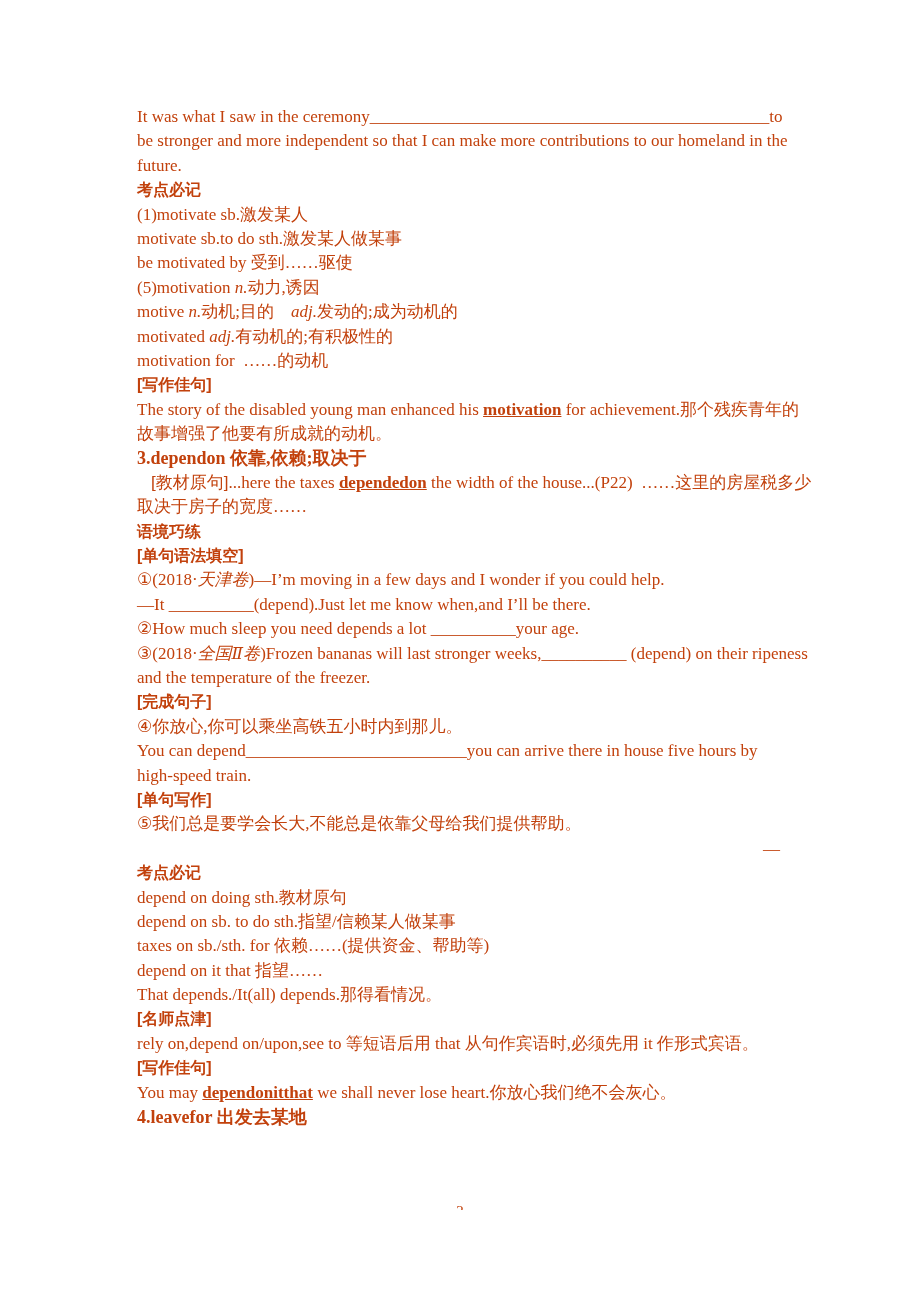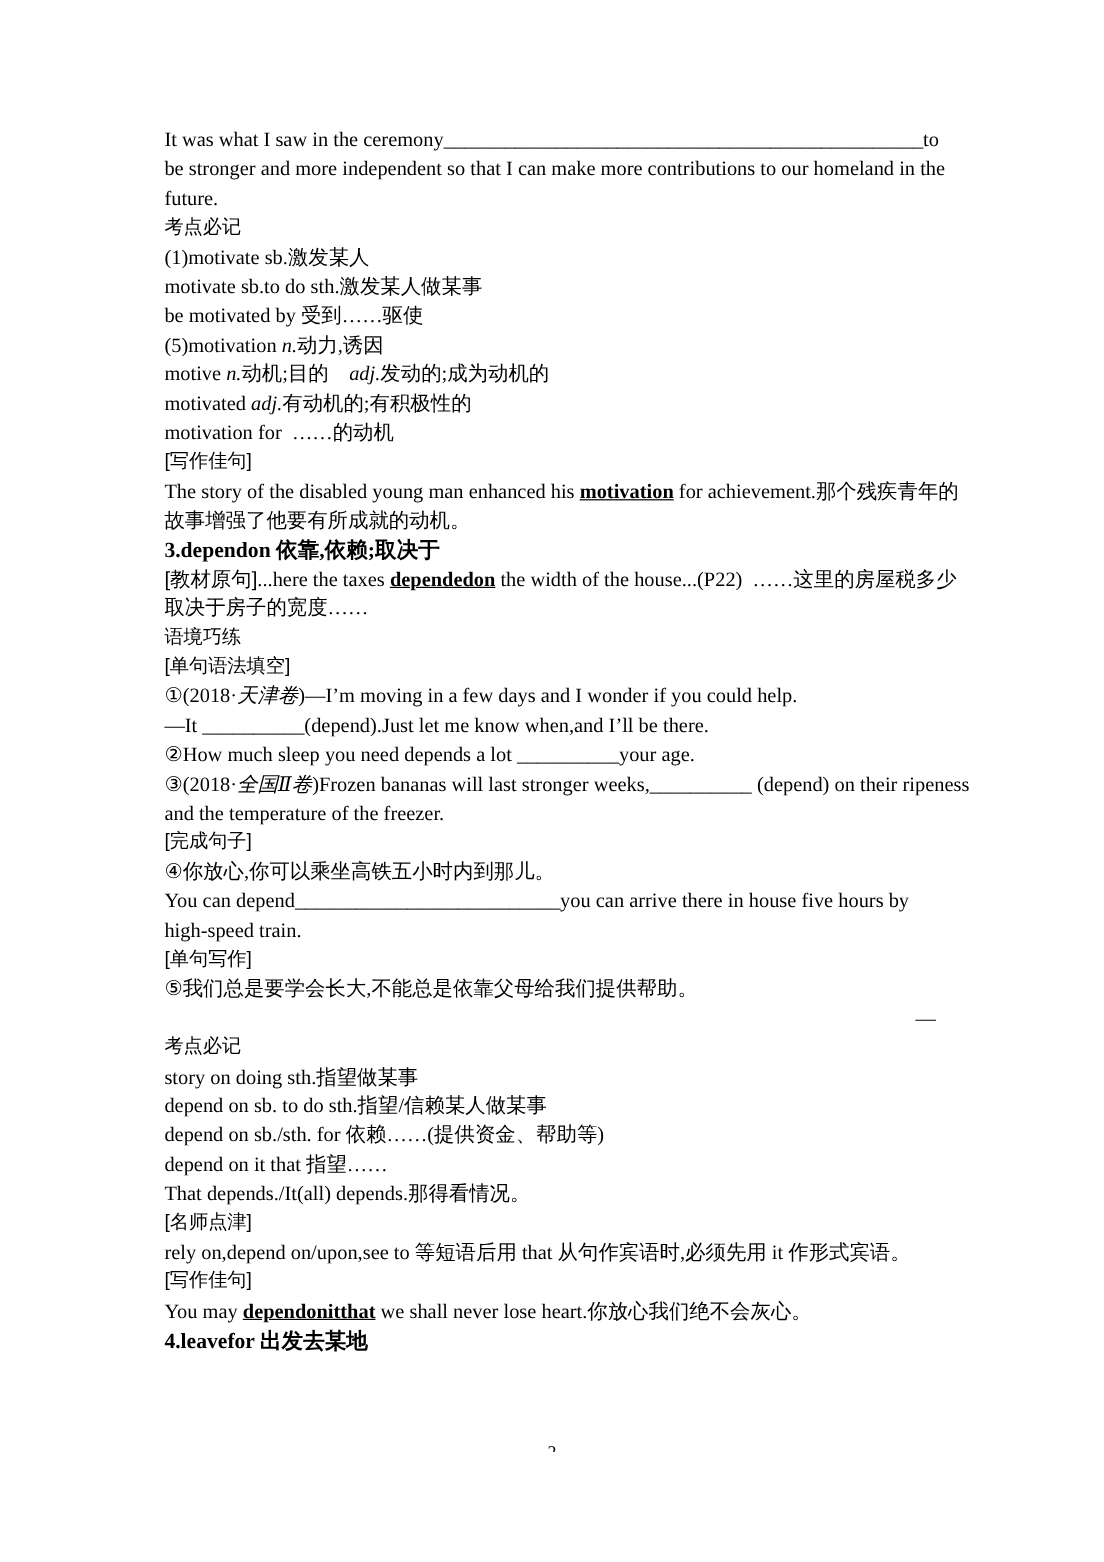--- a/index.html
+++ b/index.html
@@ -1,49 +1,49 @@
 <!DOCTYPE html>
 <html><head>
 <meta charset="utf-8">
 <style>
   html, body { margin: 0; padding: 0; background: #ffffff; }
   .page {
     position: relative;
     width: 920px;
     height: 1210px;
     background: #ffffff;
-    color: #000000;
+    color: #c2410c;
     overflow: hidden;
     font-family: "Liberation Serif", "DejaVu Serif", "DejaVu Sans", serif;
   }
   .content {
     position: absolute;
     left: 137px;
     top: 105px;
     width: 643px;
   }
   .line {
     font-size: 17px;
     line-height: 24.4px;
     height: 24.4px;
     white-space: pre;
   }
   .line.label {
     font-family: "Liberation Sans", "DejaVu Sans", sans-serif;
-    font-weight: normal;
+    font-weight: bold;
     font-size: 16px;
   }
   .line.heading {
     font-weight: bold;
     font-size: 18px;
   }
   .line.dash-right { text-align: right; }
   .seg.b { font-weight: bold; text-decoration: underline; }
   .seg.i { font-style: italic; }
-  .seg.sans { font-family: "Liberation Sans", "DejaVu Sans", sans-serif; }
+  .seg.sans { font-family: "Liberation Sans", "DejaVu Sans", sans-serif; margin-left: 14px; }
   .seg.blank { letter-spacing: 0; }
   .page-number {
     position: absolute;
     left: 0; right: 0;
     top: 1201px;
     text-align: center;
     font-size: 15px;
     line-height: 20px;
   }
 </style>
@@ -77,23 +77,23 @@
       <div class="line body"><span class="seg">③(2018·</span><span class="seg i">全国Ⅱ卷</span><span class="seg">)Frozen bananas will last stronger weeks,</span><span class="seg blank">__________</span><span class="seg"> (depend) on their ripeness</span></div>
       <div class="line body"><span class="seg">and the temperature of the freezer.</span></div>
       <div class="line label"><span class="seg">[完成句子]</span></div>
       <div class="line body"><span class="seg">④你放心,你可以乘坐高铁五小时内到那儿。</span></div>
       <div class="line body"><span class="seg">You can depend</span><span class="seg blank">__________________________</span><span class="seg">you can arrive there in house five hours by</span></div>
       <div class="line body"><span class="seg">high-speed train.</span></div>
       <div class="line label"><span class="seg">[单句写作]</span></div>
       <div class="line body"><span class="seg">⑤我们总是要学会长大,不能总是依靠父母给我们提供帮助。</span></div>
       <div class="line dash-right"><span class="seg">—</span></div>
       <div class="line label"><span class="seg">考点必记</span></div>
-      <div class="line body"><span class="seg">story on doing sth.指望做某事</span></div>
+      <div class="line body"><span class="seg">depend on doing sth.教材原句</span></div>
       <div class="line body"><span class="seg">depend on sb. to do sth.指望/信赖某人做某事</span></div>
-      <div class="line body"><span class="seg">depend on sb./sth. for 依赖……(提供资金、帮助等)</span></div>
+      <div class="line body"><span class="seg">taxes on sb./sth. for 依赖……(提供资金、帮助等)</span></div>
       <div class="line body"><span class="seg">depend on it that 指望……</span></div>
       <div class="line body"><span class="seg">That depends./It(all) depends.那得看情况。</span></div>
       <div class="line label"><span class="seg">[名师点津]</span></div>
       <div class="line body"><span class="seg">rely on,depend on/upon,see to 等短语后用 that 从句作宾语时,必须先用 it 作形式宾语。</span></div>
       <div class="line label"><span class="seg">[写作佳句]</span></div>
       <div class="line body"><span class="seg">You may </span><span class="seg b">dependonitthat</span><span class="seg"> we shall never lose heart.你放心我们绝不会灰心。</span></div>
       <div class="line heading"><span class="seg">4.leavefor 出发去某地</span></div>
     </div>
   <div class="page-number">2</div>
 </div>

